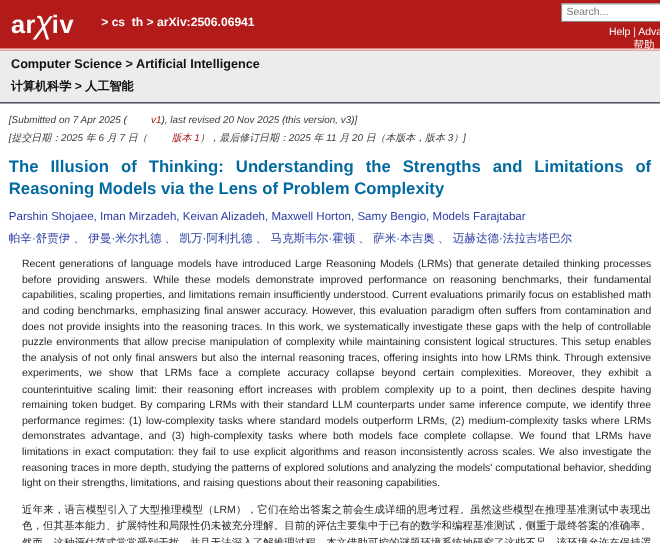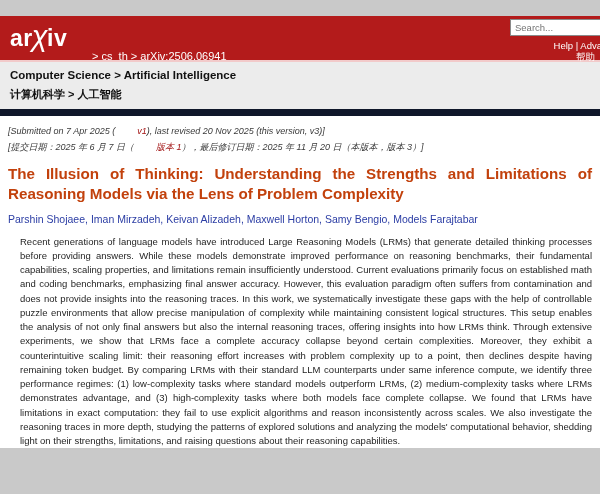--- a/index.html
+++ b/index.html
@@ -1,59 +1,59 @@
 <!DOCTYPE html>
 <html><head>
 <meta charset="utf-8">
 <style>
   * { margin:0; padding:0; box-sizing:border-box; }
   html,body { background:#c9c9c9; }
   .page {
-    position:relative; width:600px; height:432px; overflow:hidden;
+    position:relative; width:600px; height:494px; overflow:hidden;
     background:#ffffff; font-family:"Liberation Sans", sans-serif; color:#1a1a1a;
-    margin:16px auto;
+    margin:0 auto;
   }
   
   .banner {
     position:relative; height:46px; background:#b31b1b;
     border-bottom:2px solid #f2caca;
   }
   .logo {
     position:absolute; left:10px; top:9px; color:#fff;
     font-weight:700; font-size:23px; letter-spacing:0.5px; cursor:pointer;
     display:flex; align-items:baseline;
   }
   .logo .chi { font-size:29px; font-style:italic; font-weight:400; margin:0 -1px; line-height:0.8; }
   .crumbs {
-    position:absolute; left:92px; top:34px; color:#ffffff;
-    font-size:11px; font-weight:400; white-space:pre; cursor:pointer;
+    position:absolute; left:92px; top:15px; color:#ffffff;
+    font-size:11px; font-weight:700; white-space:pre; cursor:pointer;
   }
   .search-box {
     position:absolute; top:3px; right:-10px; width:100px; height:17px;
     border:1px solid #8a8a8a; background:#fff; font-size:9.5px; padding:1px 4px;
     color:#444; font-family:"Liberation Sans", sans-serif;
   }
   .help-line {
     position:absolute; top:24px; right:-12px; color:#ffffff; font-size:9.5px;
     white-space:pre; cursor:pointer;
   }
   .help-zh {
     position:absolute; top:35px; right:5px; color:#ffffff; font-size:9.5px; cursor:pointer;text-align:right;
   }
   
-  .subject-strip { background:#ececec; padding:7px 10px 7px 10px; border-bottom:7px solid #0f172a; }
+  .subject-strip { background:#ececec; padding:7px 10px 7px 10px; border-bottom:1px solid #0f172a; }
   .subject-en { font-size:11.5px; font-weight:700; color:#111; }
   .subject-zh { font-size:11px; font-weight:700; color:#111; margin-top:6px; }
   
   .content { padding:7px 8px 0 8px; }
   .dateline { font-size:9px; font-style:italic; color:#3a3a3a; margin-top:3px; }
   .dateline + .dateline { margin-top:5px; }
   .vlink { color:#a31515; cursor:pointer;padding-left:22px; }
   .title-en {
-    margin-top:10px; font-size:15.2px; font-weight:700; color:#c2410c;
+    margin-top:10px; font-size:15.2px; font-weight:700; color:#0369a1;
     line-height:1.3; text-align:justify;
   }
   .title-zh { margin-top:6px; font-size:14.5px; font-weight:700; color:#0d0d0d; }
   .authors { margin-top:9px; font-size:10.5px; color:#2b3da4; cursor:pointer; }
   .authors.zh { margin-top:7px; }
   .abstract {
     margin-top:10px; padding-left:12px; font-size:9.5px; line-height:1.5;
     color:#1f1f1f; text-align:justify;
   }
   .abstract.zh { line-height:1.55; }
@@ -82,18 +82,19 @@
 
   <div class="content">
 
     <div class="dateline"><span>[Submitted on 7 Apr 2025 (</span><span class="vlink">v1</span><span>), last revised 20 Nov 2025 (this version, v3)]</span></div>
 
     <div class="dateline"><span>[提交日期：2025 年 6 月 7 日（</span><span class="vlink">版本 1</span><span>），最后修订日期：2025 年 11 月 20 日（本版本，版本 3）]</span></div>
 
     <h1 class="title-en">The Illusion of Thinking: Understanding the Strengths and Limitations of Reasoning Models via the Lens of Problem Complexity</h1>
 
     <div class="authors">Parshin Shojaee, Iman Mirzadeh, Keivan Alizadeh, Maxwell Horton, Samy Bengio, Models Farajtabar</div>
+    <div class="authors zh">帕辛·舒贾伊 、 伊曼·米尔扎德 、 凯万·阿利扎德 、 马克斯韦尔·霍顿 、 萨米·本吉奥 、 迈赫达德·法拉吉塔巴尔</div>
 
     <p class="abstract">Recent generations of language models have introduced Large Reasoning Models (LRMs) that generate detailed thinking processes before providing answers. While these models demonstrate improved performance on reasoning benchmarks, their fundamental capabilities, scaling properties, and limitations remain insufficiently understood. Current evaluations primarily focus on established math and coding benchmarks, emphasizing final answer accuracy. However, this evaluation paradigm often suffers from contamination and does not provide insights into the reasoning traces. In this work, we systematically investigate these gaps with the help of controllable puzzle environments that allow precise manipulation of complexity while maintaining consistent logical structures. This setup enables the analysis of not only final answers but also the internal reasoning traces, offering insights into how LRMs think. Through extensive experiments, we show that LRMs face a complete accuracy collapse beyond certain complexities. Moreover, they exhibit a counterintuitive scaling limit: their reasoning effort increases with problem complexity up to a point, then declines despite having remaining token budget. By comparing LRMs with their standard LLM counterparts under same inference compute, we identify three performance regimes: (1) low-complexity tasks where standard models outperform LRMs, (2) medium-complexity tasks where LRMs demonstrates advantage, and (3) high-complexity tasks where both models face complete collapse. We found that LRMs have limitations in exact computation: they fail to use explicit algorithms and reason inconsistently across scales. We also investigate the reasoning traces in more depth, studying the patterns of explored solutions and analyzing the models' computational behavior, shedding light on their strengths, limitations, and raising questions about their reasoning capabilities.</p>
     <p class="abstract zh">近年来，语言模型引入了大型推理模型（LRM），它们在给出答案之前会生成详细的思考过程。虽然这些模型在推理基准测试中表现出色，但其基本能力、扩展特性和局限性仍未被充分理解。目前的评估主要集中于已有的数学和编程基准测试，侧重于最终答案的准确率。然而，这种评估范式常常受到干扰，并且无法深入了解推理过程。本文借助可控的谜题环境系统地研究了这些不足，该环境允许在保持逻辑结构一致性的同时精确操控复杂度。这种设置不仅可以分析最终答案，还可以分析内部推理过程，从而深入了解 LRM 的思考方式。通过大量的实验，我们发现 LRM 在超过一定复杂度后会面临完全的准确率下降。此外，它们还表现出一种反直觉的扩展极限：其推理工作量会随着问题复杂度的增加而增加，但达到一定程度后，即使剩余的令牌预算也会出现下降。通过在相同推理计算量下比较 LRM 和其对应的标准 LLM 模型，我们识别出三种性能区间：（1）低复杂度任务，标准模型优于 LRM；（2）中等复杂度任务，LRM 展现优势；（3）高复杂度任务，两种模型均完全失效。我们发现 LRM 在精确计算方面存在局限性：它们未能使用显式算法，并且在不同尺度下推理不一致。我们还深入研究了推理轨迹，研究了探索解决方案的模式，分析了模型的计算行为，揭示了它们的优势和局限性，并提出了关于它们推理能力的问题。</p>
 
   </div>
 </div>
 
 </body></html>

